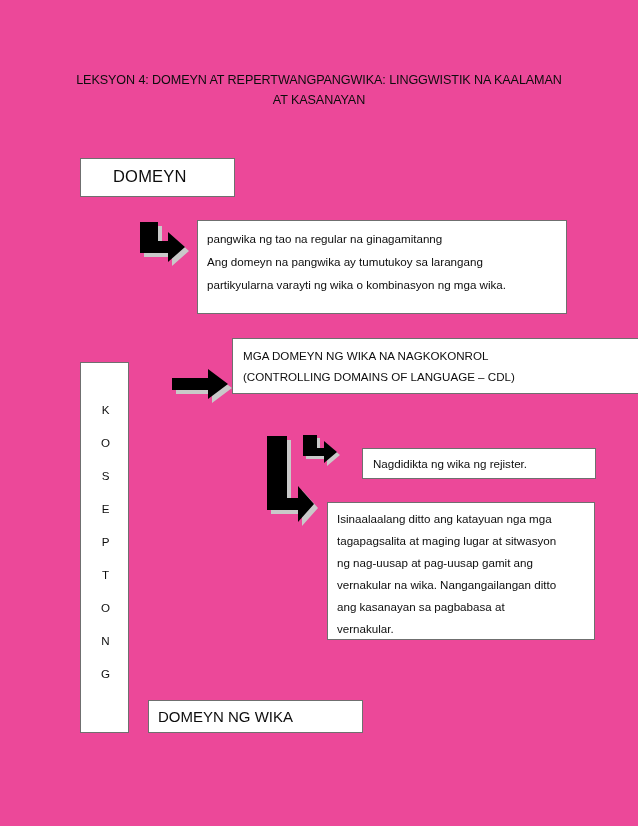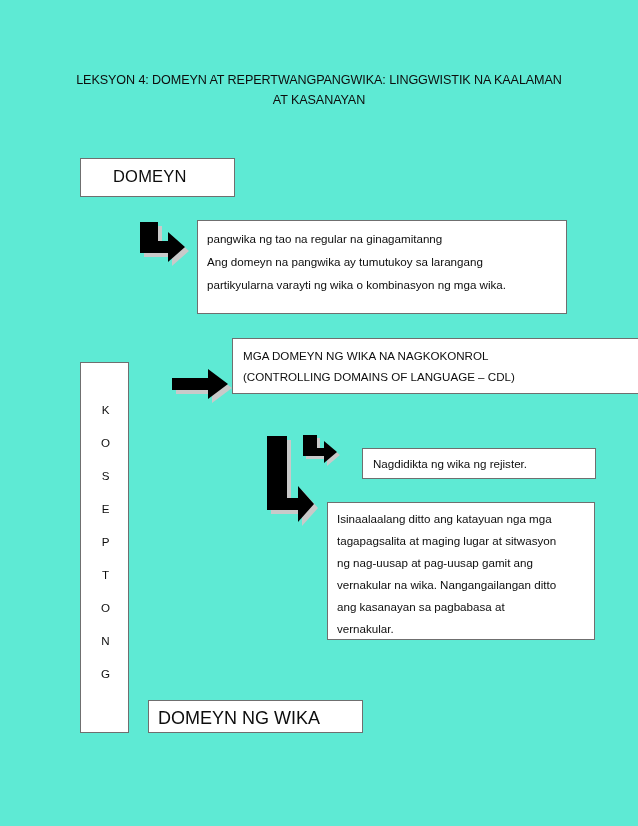--- a/index.html
+++ b/index.html
@@ -8,21 +8,21 @@
     background: #ffffff;
   }
   body {
     font-family: "Liberation Sans", sans-serif;
     color: #000000;
   }
   #page {
     position: relative;
     width: 638px;
     height: 826px;
-    background: #5eead4;
+    background: #ec4899;
     overflow: hidden;
   }
 
   
   .doc-title {
     position: absolute;
     left: 70px;
     top: 70px;
     width: 498px;
     text-align: center;
@@ -142,21 +142,21 @@
   .box-domeynwika {
     left: 148px;
     top: 700px;
     width: 215px;
     height: 33px;
   }
   .box-domeynwika .label {
     position: absolute;
     left: 9px;
     top: 7px;
-    font-size: 18px;
+    font-size: 15px;
     color: #0d0d0d;
   }
 
   
   .arrow {
     position: absolute;
   }
   .arrow svg { display: block; }
 </style>
 </head>

